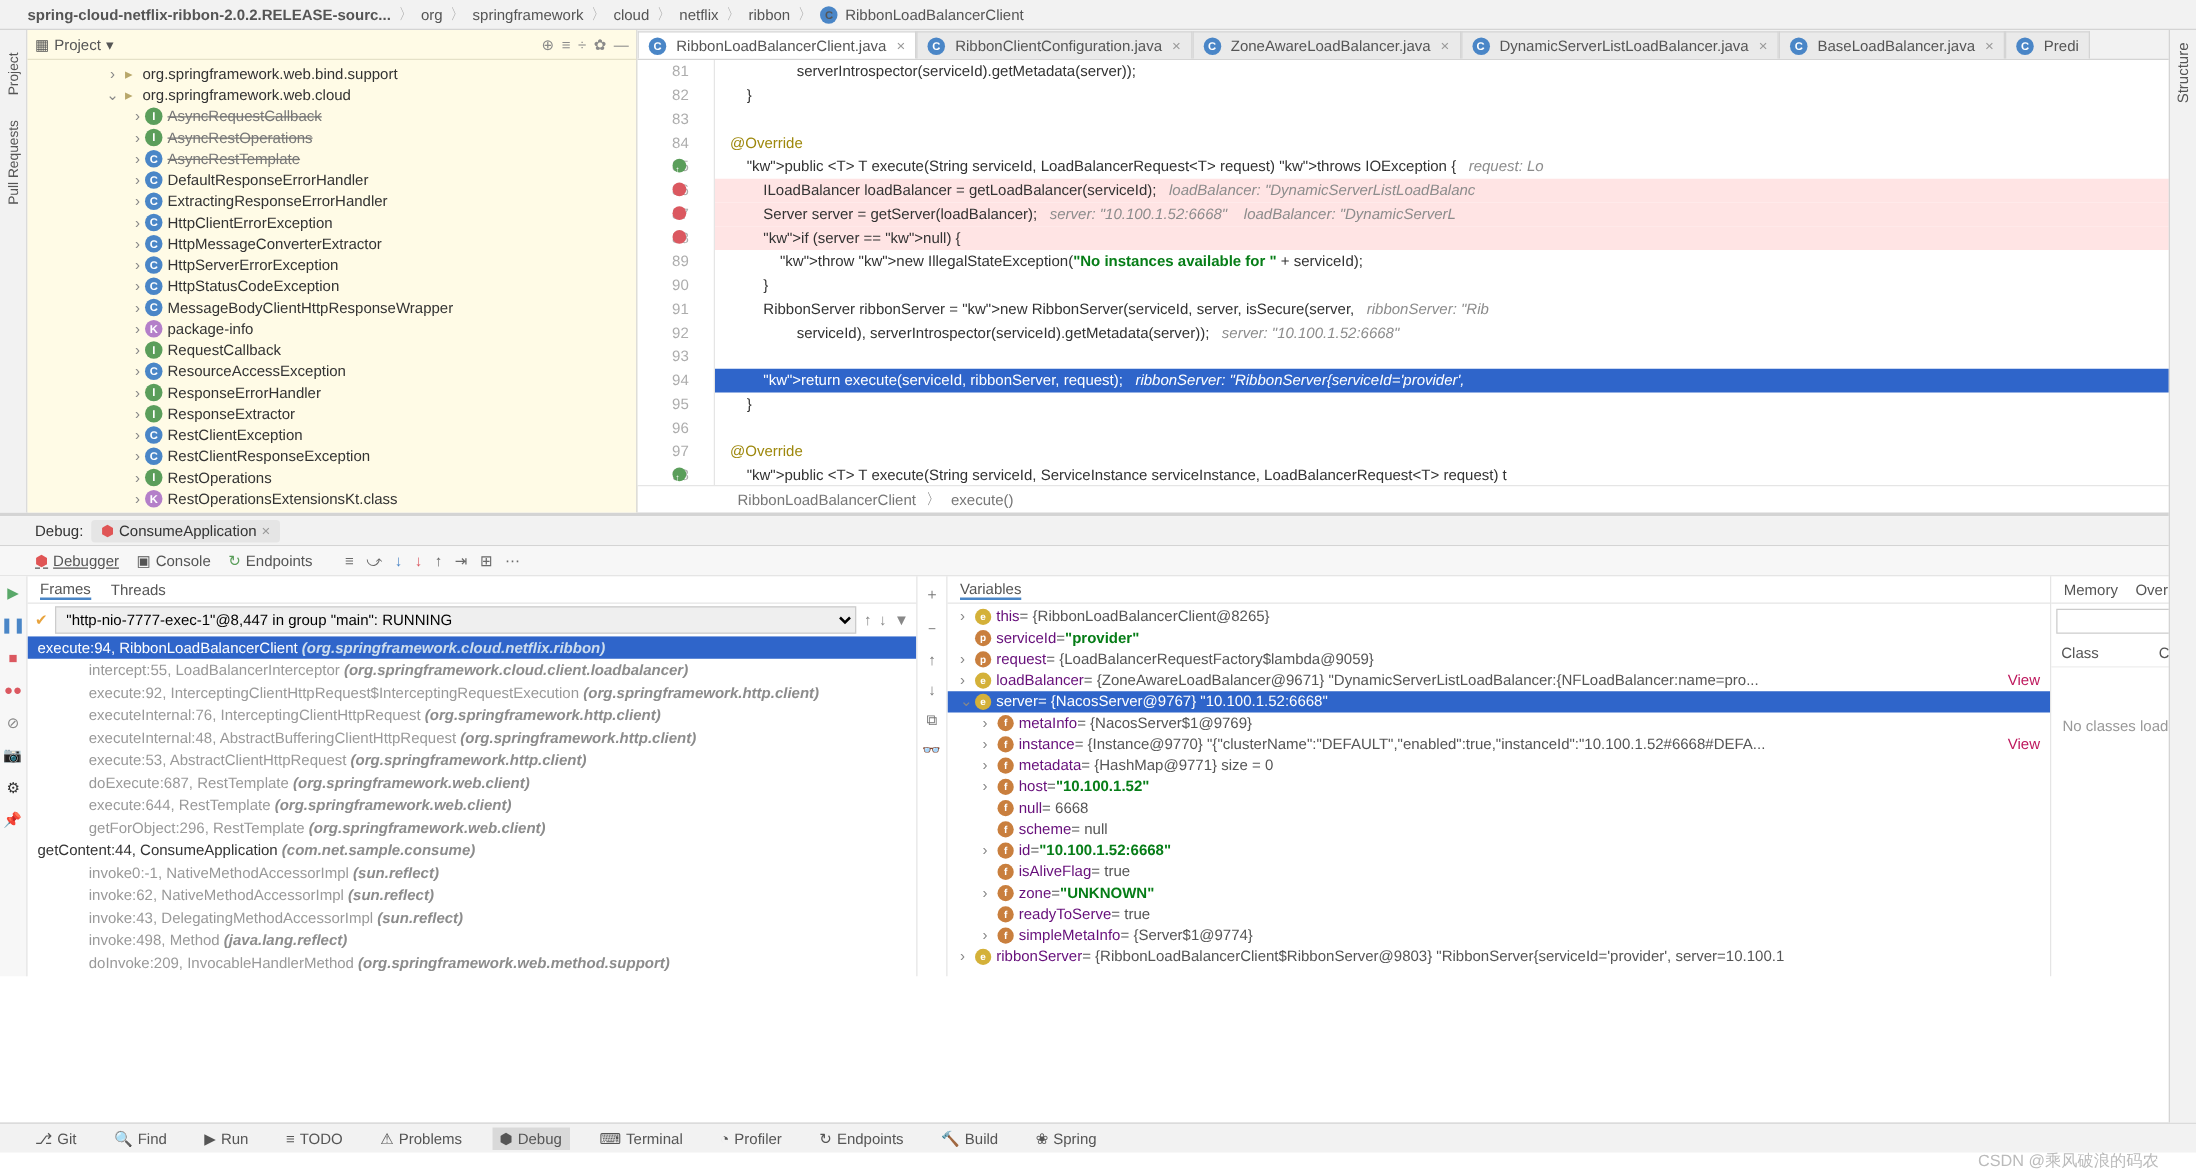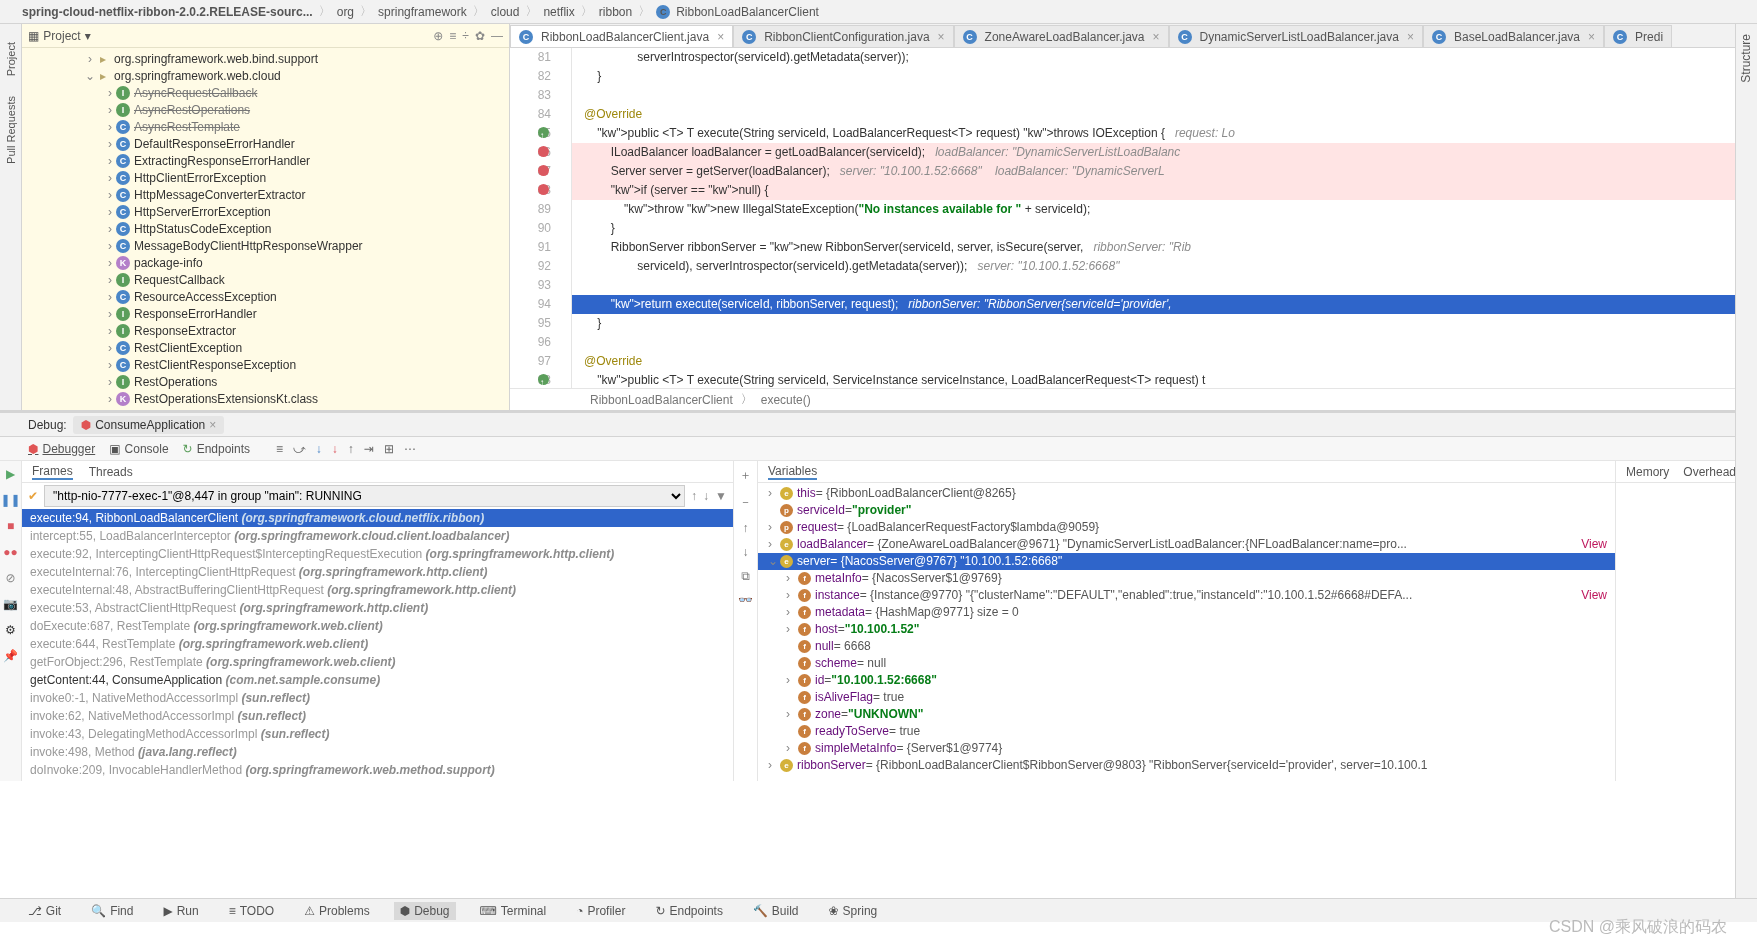--- a/index.html
+++ b/index.html
@@ -63,46 +63,46 @@
 .dbgsubtab { height:22px; display:flex; align-items:center; gap:16px; padding-left:10px; border-bottom:1px solid #e5e5e5; color:#555; }
 .dbgsubtab .t.active { border-bottom:2px solid #4a86c7; }
 .thdrop { height:26px; display:flex; align-items:center; padding:0 6px; gap:6px; }
 .thdrop select { flex:1; height:22px; border:1px solid #ccc; padding:0 4px; }
 .thdrop .nav { color:#888; cursor:pointer; }
 .stack { flex:1; overflow:auto; }
 .srow { height:18px; line-height:18px; padding:0 8px; white-space:nowrap; overflow:hidden; text-overflow:ellipsis; }
 .srow.sel { background:#2f65ca; color:#fff; }
 .srow .pkg { color:#8c8c8c; font-style:italic;font-weight:bold; }
 .srow.sel .pkg { color:#cde; }
-.srow.dim { color:#999; }
+.srow.dim { color:#999;margin-left:41px; }
 .vmid { width:24px; border-right:1px solid #e5e5e5; display:flex; flex-direction:column; align-items:center; gap:10px; padding-top:6px; color:#777; }
 .vars { flex:1; display:flex; flex-direction:column; min-width:0; }
 .vtree { flex:1; overflow:auto; padding:2px 0; }
 .vrow { height:17px; line-height:17px; display:flex; align-items:center; white-space:nowrap; padding-left:4px; }
 .vrow .arr { width:12px; color:#888; }
 .vrow .b { width:13px; height:13px; border-radius:50%; display:inline-flex; align-items:center; justify-content:center; font-size:8px; color:#fff; margin-right:4px; font-weight:bold; }
 .b-p { background:#c97f3e; }
 .b-f { background:#c97f3e; }
 .b-e { background:#d4b139; }
 .vrow .nm { color:#660e7a; }
 .vrow .vl { color:#555; }
 .vrow .vs { color:#067d17; font-weight:bold; }
 .vrow.sel { background:#2f65ca; color:#fff; }
 .vrow.sel .nm, .vrow.sel .vl, .vrow.sel .vs { color:#fff; }
 .vrow .view { color:#be185d; margin-left:auto; padding-right:8px; cursor:pointer; }
-.mem { width:142px; border-left:1px solid #e5e5e5; display:flex; flex-direction:row; }
+.mem { width:117px; border-left:1px solid #e5e5e5; display:flex; flex-direction:column; }
 .mem .mh { height:22px; display:flex; align-items:center; gap:14px; padding-left:10px; border-bottom:1px solid #e5e5e5; color:#555; }
 .mem input { margin:4px; width:118px; height:20px; border:1px solid #ccc; padding:0 4px; }
 .mem .ch { padding:4px 8px; color:#555; border-bottom:1px solid #eee; display:flex; justify-content:space-between; }
 .mem .empty { padding:40px 8px; color:#999; text-align:center; }
 .statusbar { position:absolute; bottom:18px; left:0; right:0; height:24px; background:#f2f2f2; border-top:1px solid #d4d4d4; display:flex; align-items:center; padding-left:22px; gap:18px; color:#555; }
 .statusbar .it { display:flex; align-items:center; gap:4px; cursor:pointer; padding:2px 6px; }
 .statusbar .it.active { background:#d9d9d9; }
 .rs { width:22px; position:absolute; right:0; top:24px; bottom:42px; background:#f2f2f2; border-left:1px solid #d4d4d4; }
-.watermark { position:absolute; right:30px; bottom:2px; color:#bbb; font-size:16px; pointer-events:none; }
+.watermark { position:absolute; right:30px; bottom:2px; color:#bbb; font-size:13px; pointer-events:none; }
 </style>
 </head>
 <body>
 
 <div class="breadcrumbs">
   <span class="bc-bold">spring-cloud-netflix-ribbon-2.0.2.RELEASE-sourc...</span>
     <span class="sep">〉</span>
   <span>org</span>
     <span class="sep">〉</span>
   <span>springframework</span>

